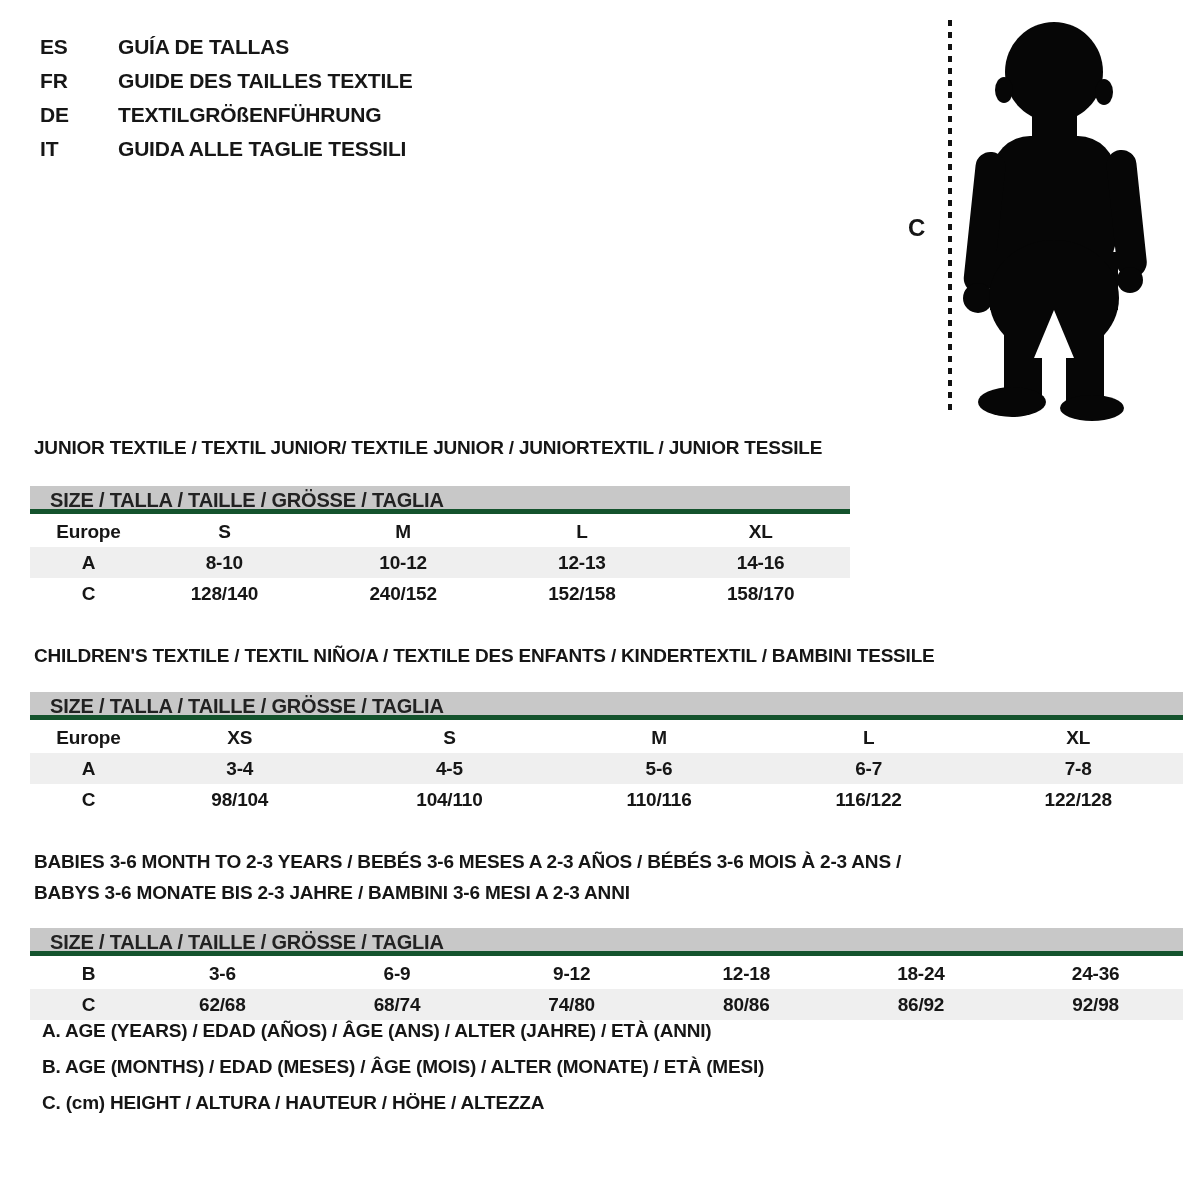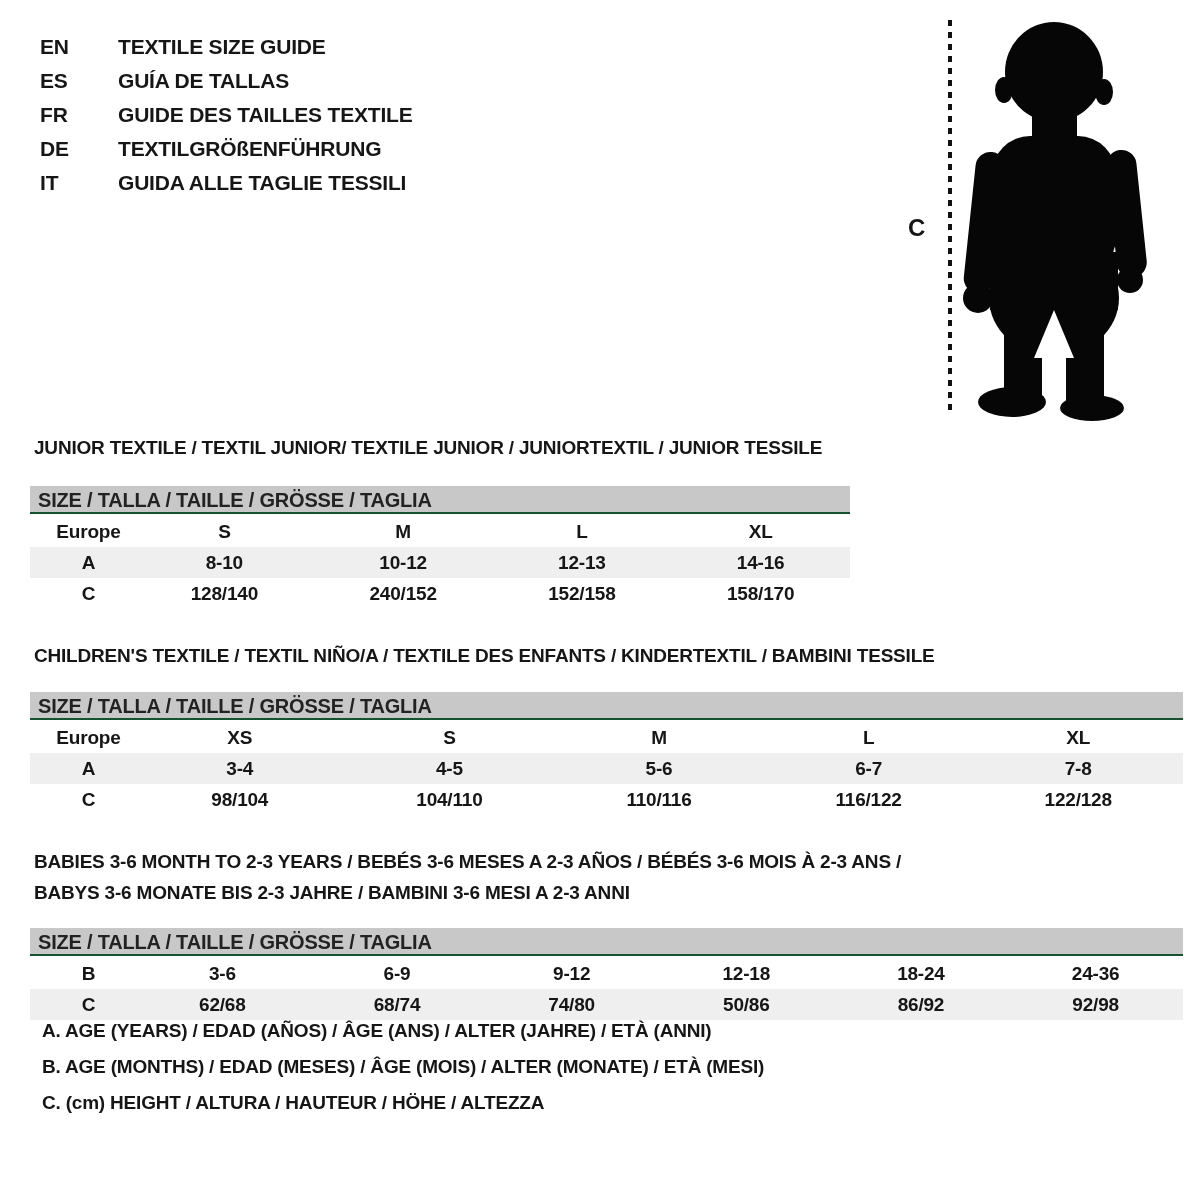--- a/index.html
+++ b/index.html
@@ -20,45 +20,41 @@
   
   .figure{left:940px;top:14px;width:210px;height:410px;}
   .c-label{left:908px;top:214px;font-weight:bold;font-size:24px;}
   
   .sec-title{font-weight:bold;font-size:19px;letter-spacing:-0.2px;white-space:nowrap;left:34px;}
   .sec-title-multiline{line-height:31px;}
   
   .size-bar{
     left:30px;height:28px;background:#c8c8c8;
     font-weight:bold;font-size:20px;line-height:28px;
-    padding-left:8px;box-sizing:border-box;color:#222;
+    padding-left:20px;box-sizing:border-box;color:#222;
     letter-spacing:-0.2px;
-    border-bottom:2px solid #14532d;
+    border-bottom:5px solid #14532d;
   }
   
   .tbl{border-collapse:collapse;table-layout:fixed;left:30px;}
   .tbl td{
     height:31px;padding:0;
     font-weight:bold;font-size:19px;letter-spacing:-0.2px;
     text-align:center;vertical-align:middle;white-space:nowrap;
   }
   .tbl td.rl{text-align:center;padding-left:12px;}
   .tbl tr.shade td{background:#efefef;}
   
   .legend{left:42px;top:1013px;}
   .legend-line{font-weight:bold;font-size:19px;letter-spacing:-0.2px;height:36px;line-height:36px;white-space:nowrap;}
 </style>
 </head>
 <body>
 
 <div class="abs lang-block">
-  <div class="lang-row">
-    <span class="lang-code">EN</span>
-    <span class="lang-label">TEXTILE SIZE GUIDE</span>
-  </div>
   <div class="lang-row">
     <span class="lang-code">ES</span>
     <span class="lang-label">GUÍA DE TALLAS</span>
   </div>
   <div class="lang-row">
     <span class="lang-code">FR</span>
     <span class="lang-label">GUIDE DES TAILLES TEXTILE</span>
   </div>
   <div class="lang-row">
     <span class="lang-code">DE</span>
@@ -194,21 +190,21 @@
     <td>9-12</td>
     <td>12-18</td>
     <td>18-24</td>
     <td>24-36</td>
   </tr>
   <tr class="shade">
     <td class="rl">C</td>
     <td>62/68</td>
     <td>68/74</td>
     <td>74/80</td>
-    <td>50/86</td>
+    <td>80/86</td>
     <td>86/92</td>
     <td>92/98</td>
   </tr>
 </tbody>
   </table>
 
 <div class="abs legend">
   <div class="legend-line">A. AGE (YEARS) / EDAD (AÑOS) / ÂGE (ANS) / ALTER (JAHRE) / ETÀ (ANNI)</div>
   <div class="legend-line">B. AGE (MONTHS) / EDAD (MESES) / ÂGE (MOIS) / ALTER (MONATE) / ETÀ (MESI)</div>
   <div class="legend-line">C. (cm) HEIGHT / ALTURA / HAUTEUR / HÖHE / ALTEZZA</div>

